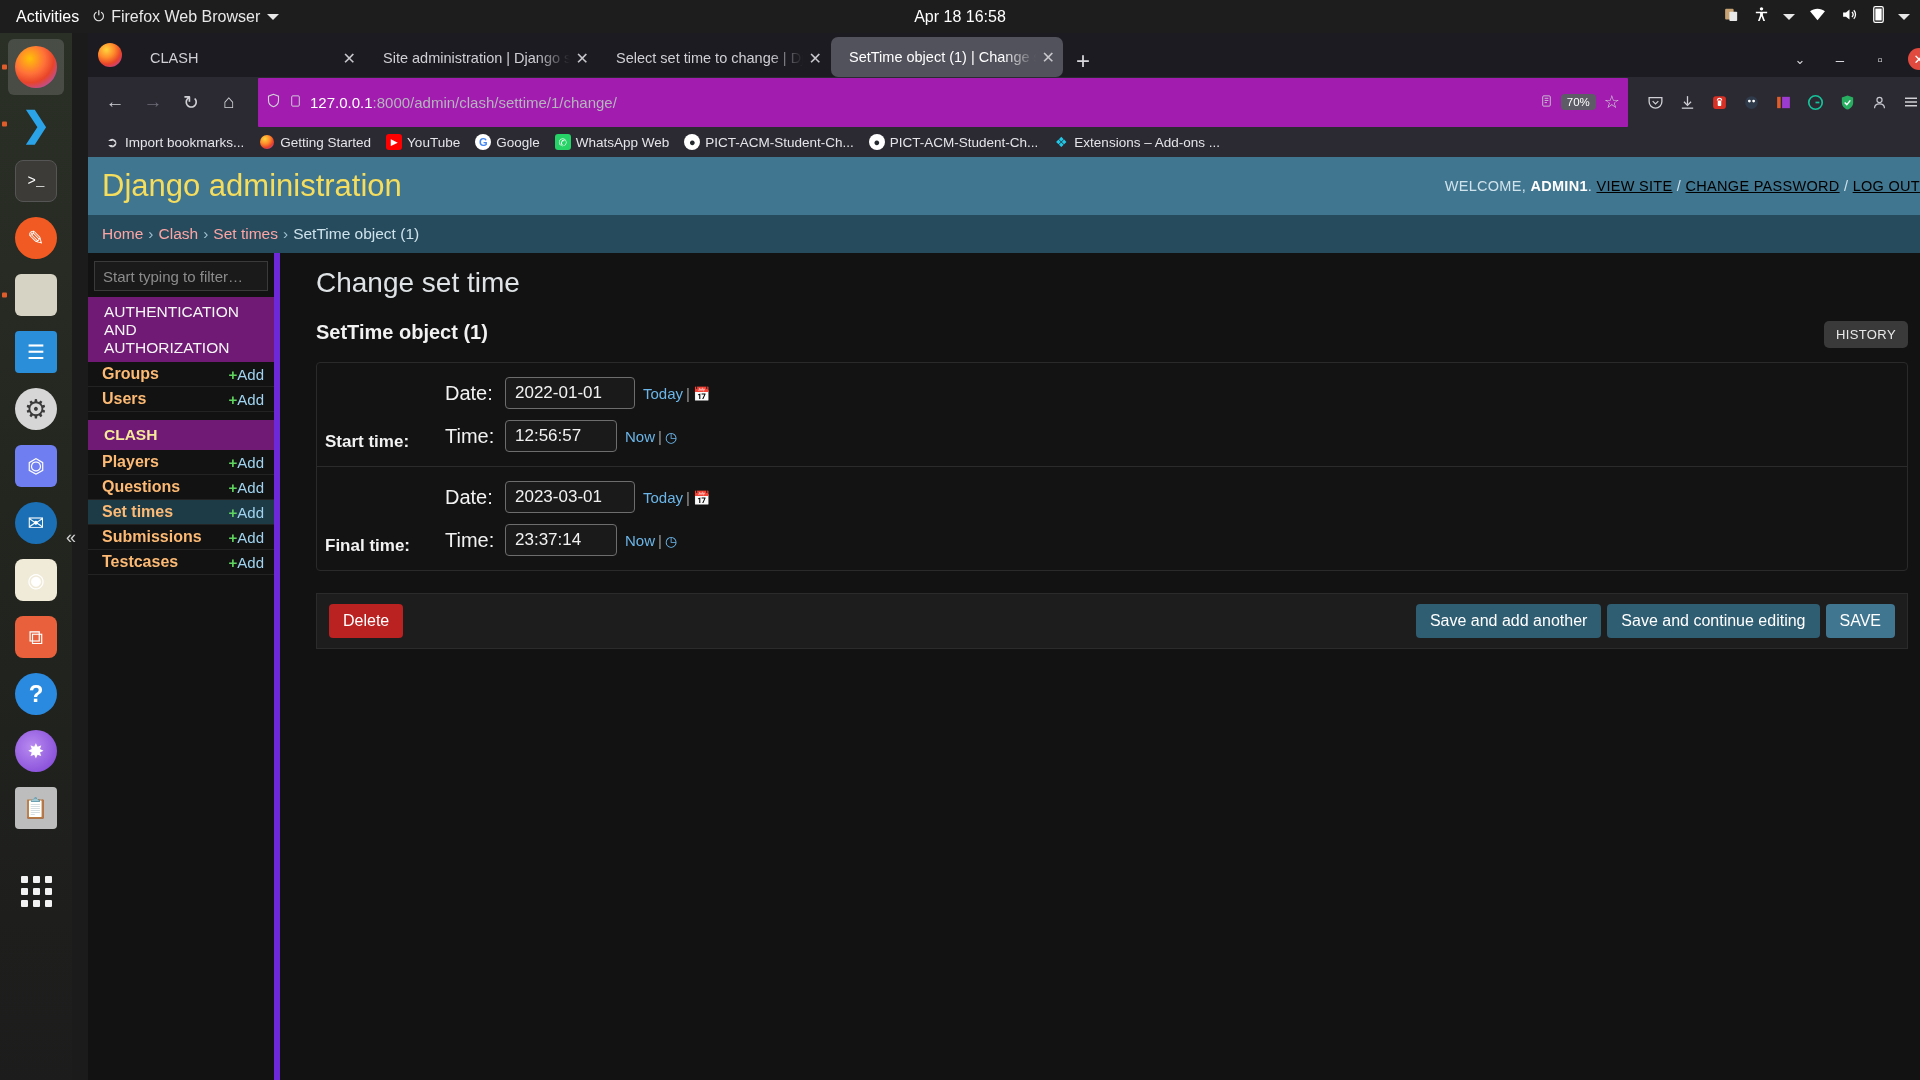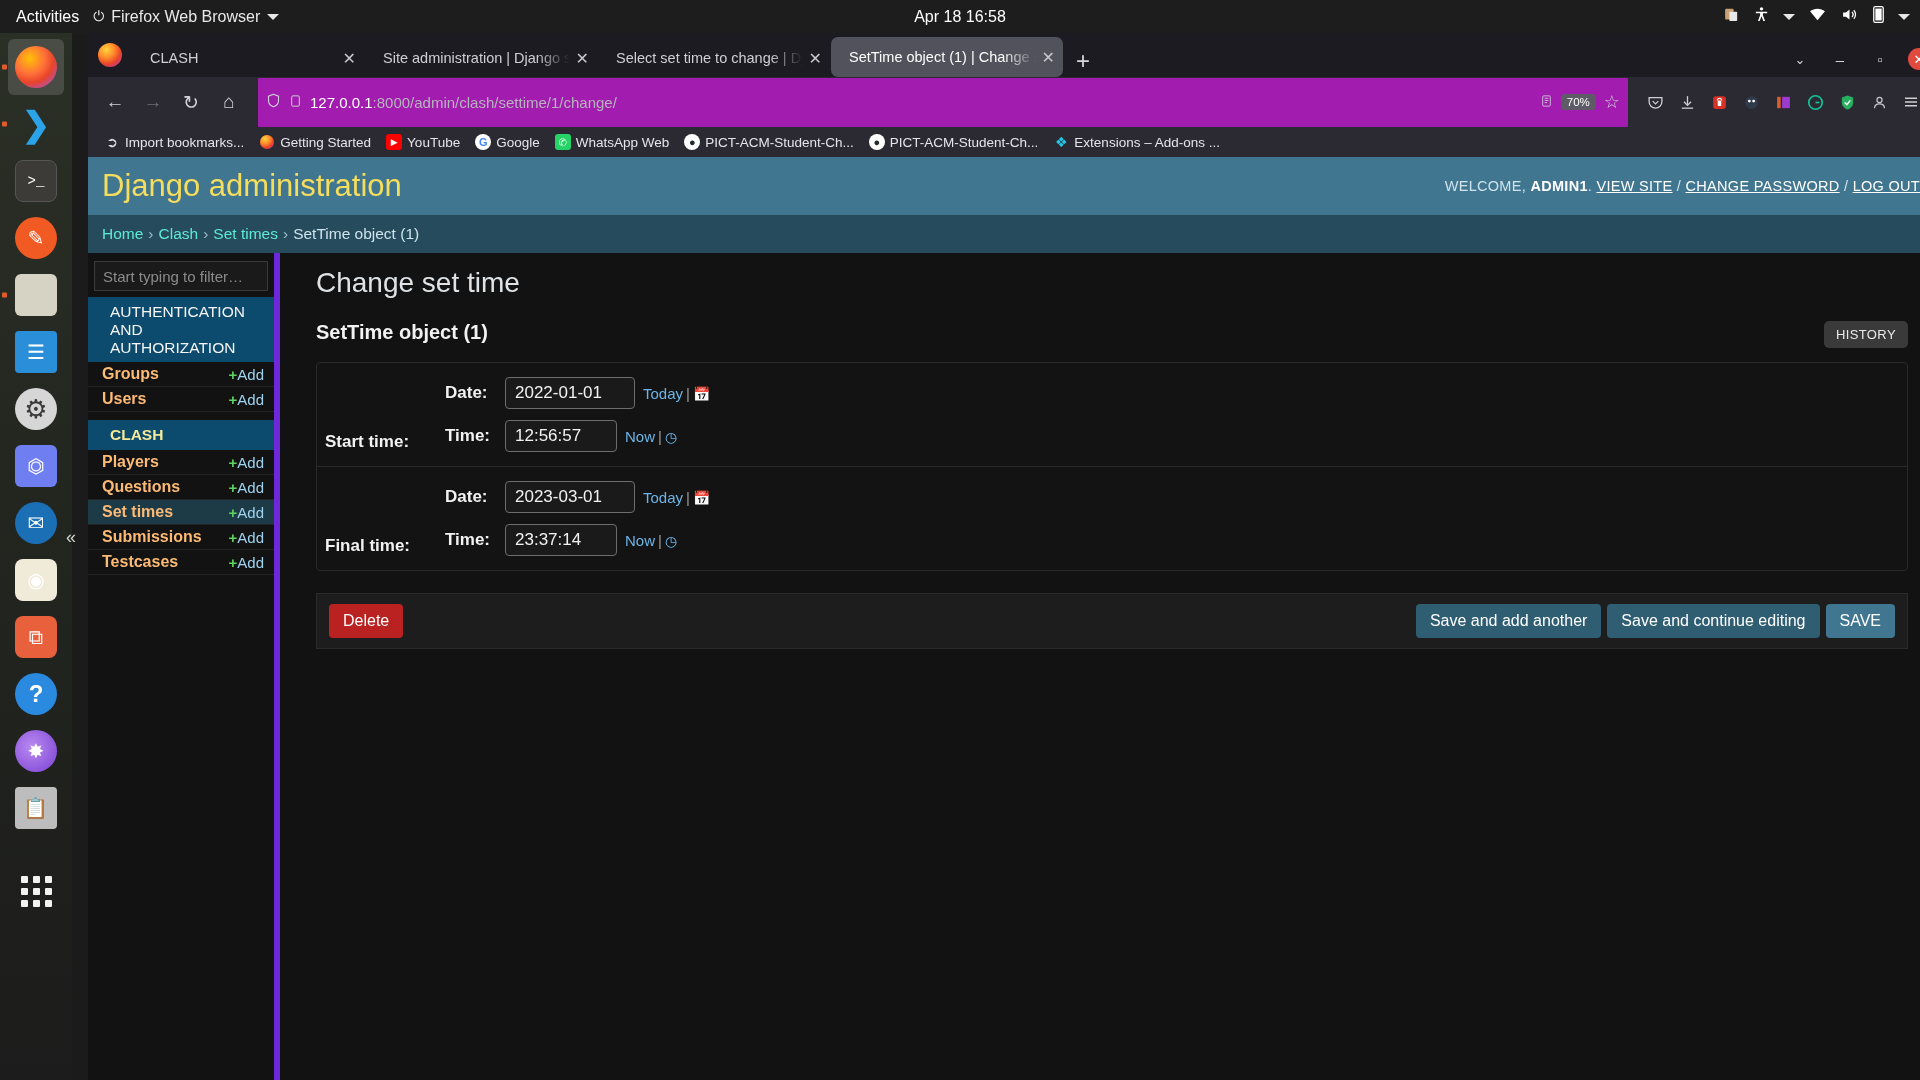--- a/index.html
+++ b/index.html
@@ -168,46 +168,46 @@
     background: #121212; overflow: hidden;
   }
   #dj-header {
     background: #417690; height: 58px;
     display:flex; align-items:center; justify-content:space-between;
     padding: 0 16px 0 14px;
   }
   #dj-header .brand { color:#f5dd5d; font-size: 31px; }
   #dj-header .userlinks { color:#cfe3ec; font-size: 14.5px; letter-spacing:.3px;}
   #dj-header .userlinks b { color:#ffffff; }
-  #dj-header .userlinks a { color:#ffffff; text-decoration: underline; }
+  #dj-header .userlinks a { color:#000000; text-decoration: underline; }
   #dj-breadcrumbs {
     background: #264b5d; height: 38px;
     display: flex; align-items: center; padding-left: 14px;
     color:#cfe3ec; font-size: 15.5px;
   }
   #dj-breadcrumbs .sep { padding: 0 5px; color:#9fc0d0; }
-  #dj-breadcrumbs a { color:#5eead4; text-decoration:none; }
+  #dj-breadcrumbs a { color:#fca5a5; text-decoration:none; }
 
   #dj-body { display:flex; height: calc(100% - 96px); }
 
   
   #dj-sidebar {
     width: 192px; background: #121212; flex: none;
     border-right: 6px solid #6d28d9;
   }
   #filterbox {
     margin: 8px 6px 6px 6px; height: 30px;
     background: #1a1a1a; border: 1px solid #3a3a3a;
     display:flex;align-items:center; padding: 0 8px;
     color:#8b8b8b; font-size:15px;
   }
   .app-group { margin-bottom: 8px; }
   .app-title {
-    background: #0c4a6e; color:#f5f5f5; font-size: 15.5px;
-    padding: 6px 22px; line-height:1.15;
+    background: #701a75; color:#f5f5f5; font-size: 15.5px;
+    padding: 6px 16px; line-height:1.15;
   }
   .app-title.clash { color:#f5e99a; font-weight:bold; font-size:15.5px;}
   .model-row {
     display:flex; align-items:center; justify-content:space-between;
     padding: 3px 10px 3px 14px;
     border-bottom: 1px solid #232323;
   }
   .model-row.current { background: #1d3a47; }
   .model-row .mname { color:#fdba74; font-size:16px; font-weight:bold; }
   .model-row .madd { color:#9fd3ef; font-size:15px; }
@@ -231,21 +231,21 @@
     padding: 14px 0 14px 8px;
   }
   .form-row + .form-row { border-top: 1px solid #2b2b2b; }
   .row-label {
     width: 120px; color:#f2f2f2; font-size: 17px; font-weight: bold;
     padding-top: 5px;
   }
   .dt-col { display:flex; flex-direction:column; gap: 11px; }
   .dt-line { display:flex; align-items:center; gap: 8px; }
   .dt-line .sub {
-    color:#f2f2f2; font-size:17px; font-weight:bold; width:52px;
+    color:#f2f2f2; font-size:20px; font-weight:normal; width:52px;
   }
   .dt-input {
     background:#1a1a1a; border:1px solid #6d6d6d; border-radius:4px;
     color:#f2f2f2; font-size:17px; padding: 5px 9px; width: 130px;
   }
   .dt-input.time { width: 112px; }
   .shortcut { color:#6bb5e8; font-size:15px; }
   .shortcut .pipe { color:#9a9a9a; padding: 0 3px; }
   .shortcut .ic { color:#6bb5e8; font-size:14px; }
 

